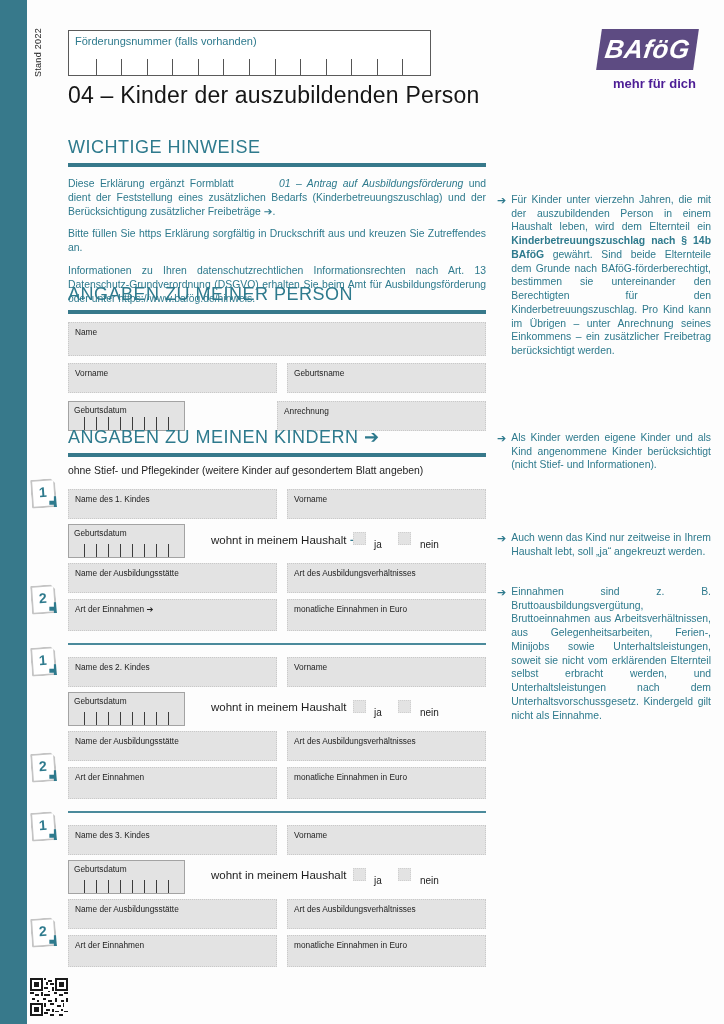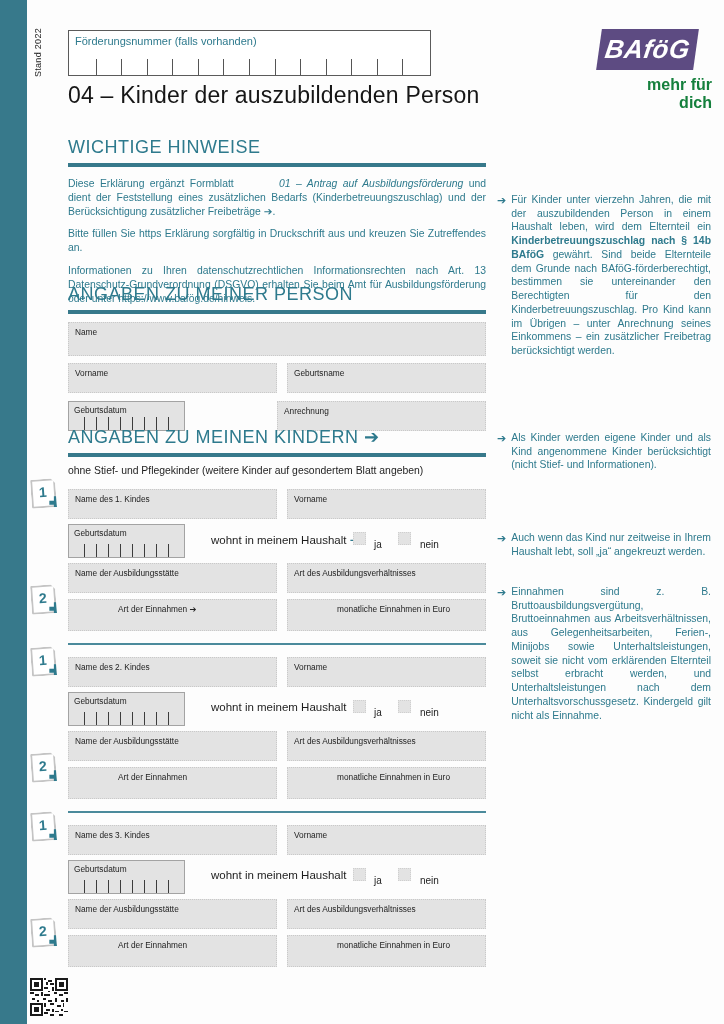--- a/index.html
+++ b/index.html
@@ -13,22 +13,22 @@
   
   .fnr-box{position:absolute;left:68px;top:30px;width:361px;height:44px;border:1px solid #5a5a5a;background:#fff;}
   .fnr-label{position:absolute;left:6px;top:4px;font-size:11px;color:#2E7A8D;}
   .fnr-ticks{position:absolute;left:2px;right:2px;bottom:0;display:flex;justify-content:space-evenly;align-items:flex-end;}
   .fnr-ticks i{display:block;width:1px;height:16px;background:#555;}
 
   
   .logo-box{position:absolute;left:599px;top:29px;width:97px;height:41px;background:#5D4B82;
             transform:skewX(-8deg);display:flex;align-items:center;justify-content:center;}
   .logo-text{color:#fff;font-weight:bold;font-style:italic;font-size:26px;letter-spacing:0.5px;}
-  .logo-tagline{position:absolute;left:615px;top:76px;width:97px;text-align:right;
-                color:#15803d;font-weight:bold;font-size:16px;}
+  .logo-tagline{position:absolute;left:599px;top:76px;width:97px;text-align:right;
+                color:#4c1d95;font-weight:bold;font-size:13px;}
 
   .page-title{position:absolute;left:68px;top:82px;font-size:23px;font-weight:400;color:#161616;margin:0;letter-spacing:0.2px;}
 
   .col-main{position:absolute;left:68px;width:418px;}
   .col-side{position:absolute;left:497px;width:214px;}
 
   .section-heading{font-size:18px;color:#2E7A8D;font-weight:400;letter-spacing:0.5px;margin:0 0 5px 0;}
   .section-rule{height:4px;background:#37798B;}
 
   .teal-p{font-size:10.4px;line-height:1.33;color:#2E7A8D;text-align:justify;margin:0 0 9px 0;}
@@ -39,21 +39,21 @@
   .note .arr{flex:none;font-size:11px;}
   .note b{font-weight:bold;}
 
   .row{display:flex;}
   .gap10{width:10px;flex:none;}
   .field{background:#e3e3e3;border:1px dotted #c9c9c9;box-sizing:border-box;position:relative;}
   .field .flabel{display:block;padding:4px 6px 0 6px;font-size:8.3px;color:#222;}
   .w-full{width:470px;}
   .w-left{width:209px;}
   .w-right{flex:1;}
-  .h34{height:34px;} .h30{height:30px;} .h32{height:32px;padding-left:43px;}
+  .h34{height:34px;} .h30{height:30px;} .h32{height:32px;}
 
   .datebox{width:117px;flex:none;background:#e3e3e3;border:1px solid #a3a3a3;box-sizing:border-box;position:relative;}
   .datebox .flabel{display:block;padding:3px 16px 0 5px;font-size:8.3px;color:#222;}
   .date-ticks{position:absolute;left:4px;right:4px;bottom:0;display:flex;justify-content:space-evenly;align-items:flex-end;}
   .date-ticks i{display:block;width:1px;height:13px;background:#3c3c3c;}
 
   .rowB{position:relative;height:34px;}
   .haushalt-label{position:absolute;left:143px;top:9px;font-size:11.5px;color:#1d1d1d;}
   .teal-arrow{color:#2E7A8D;}
   .cb{position:absolute;top:8px;width:13px;height:13px;background:#e3e3e3;border:1px dotted #cfcfcf;box-sizing:border-box;}

